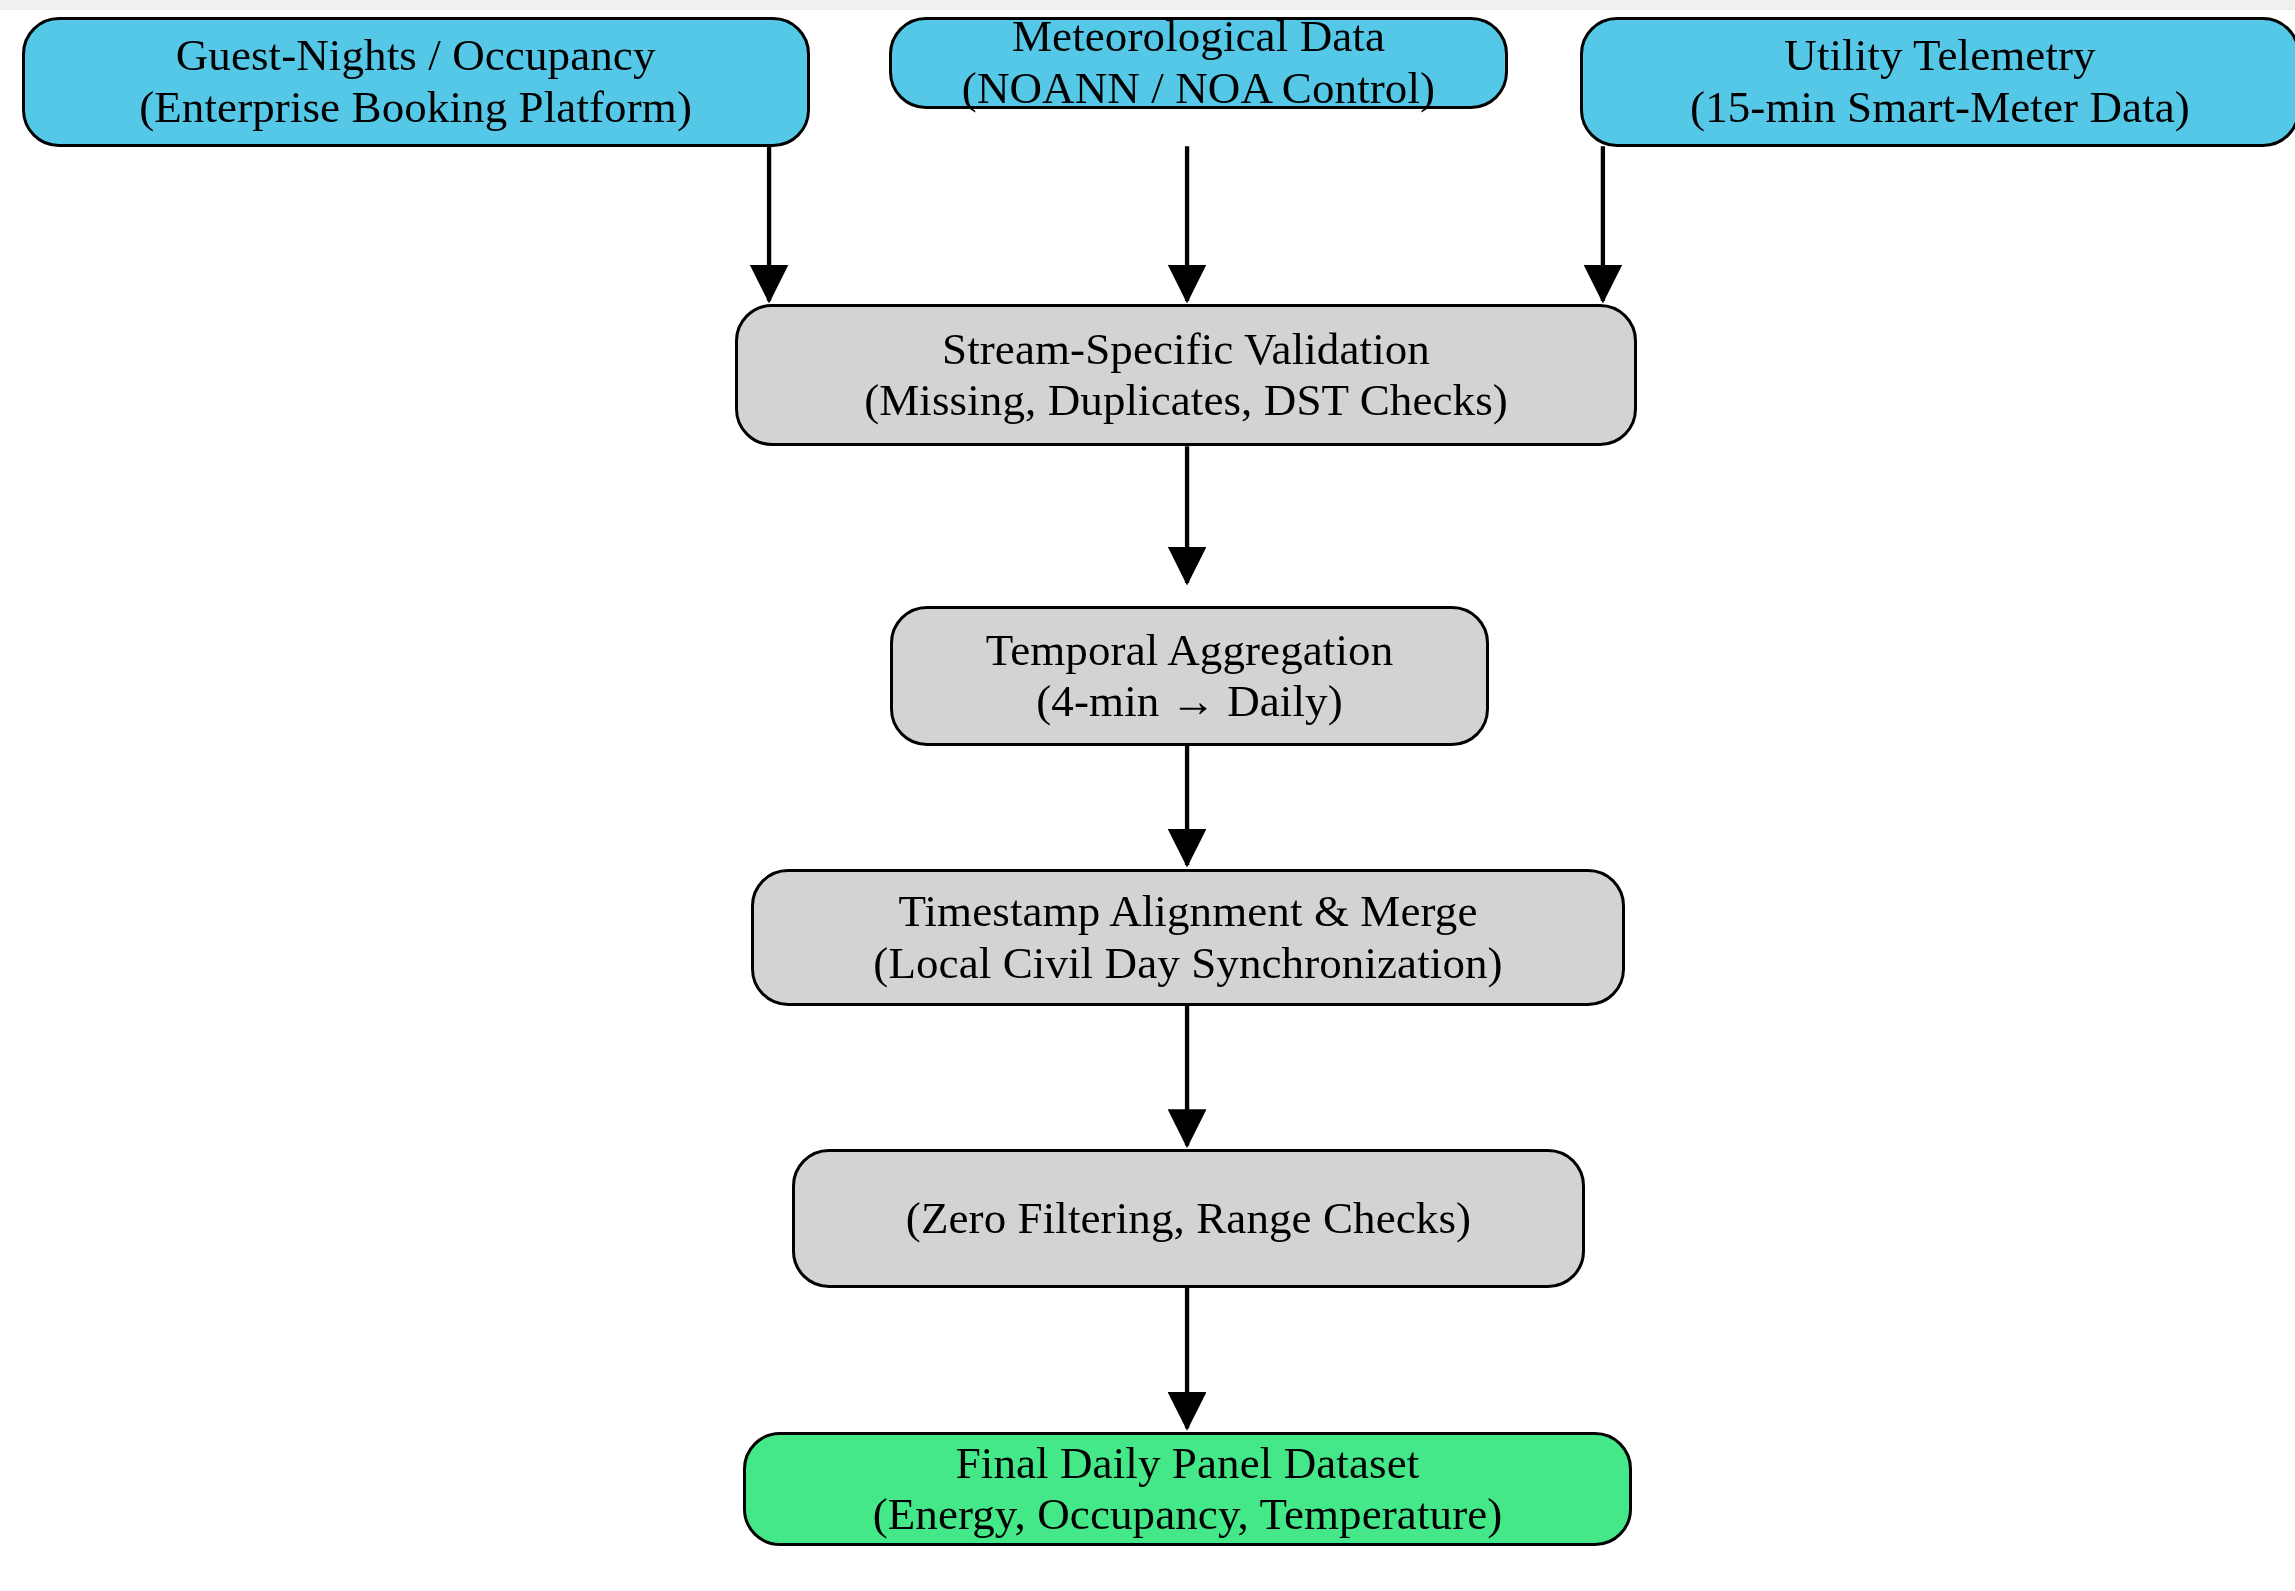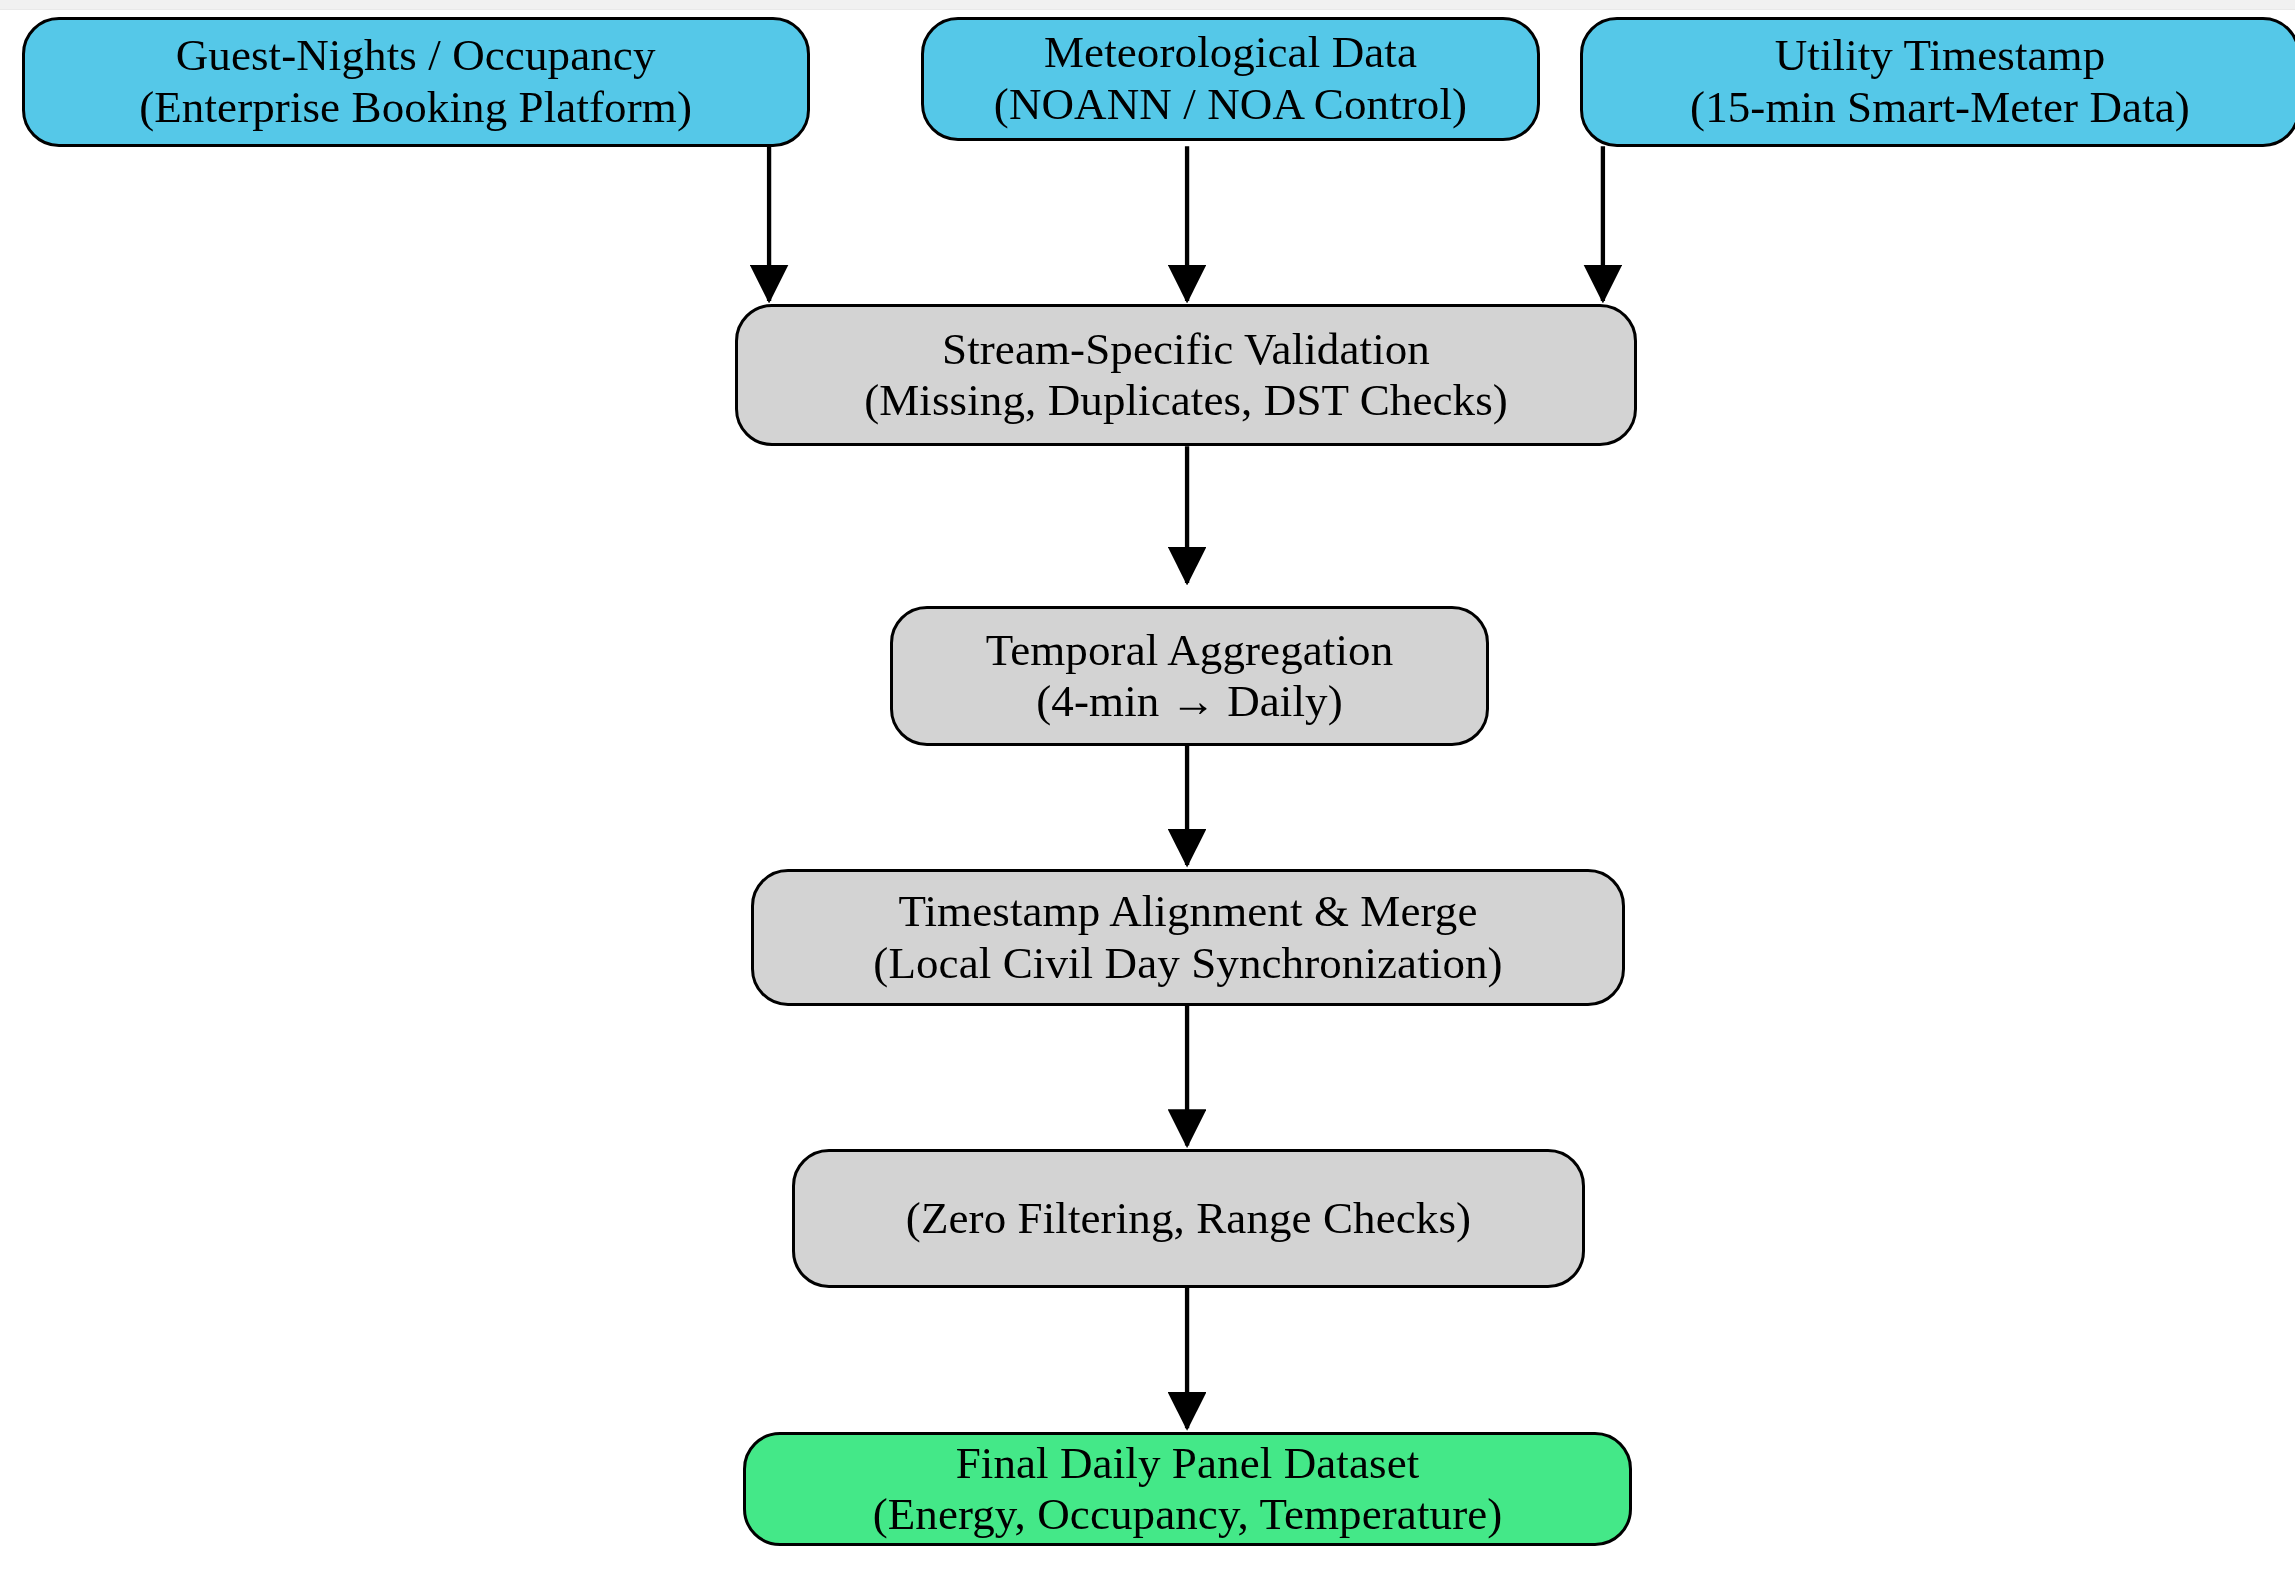--- a/index.html
+++ b/index.html
@@ -81,27 +81,27 @@
     <line x1="1650" y1="1398" x2="1650" y2="1592" stroke="#000000" stroke-width="6" marker-end="url(#arrowhead)"></line>
 
     <line x1="1650" y1="1790" x2="1650" y2="1985" stroke="#000000" stroke-width="6" marker-end="url(#arrowhead)"></line>
   </svg>
 
   <div class="node src" style="left:21.6px; top:16.6px; width:788px; height:130px;">
     <span class="line1">Guest-Nights / Occupancy</span>
     <span class="line2">(Enterprise Booking Platform)</span>
   </div>
 
-  <div class="node src" style="left:921px; top:16.6px; width:619px; height:124px;">
+  <div class="node src" style="left:889px; top:16.6px; width:619px; height:92px;">
     <span class="line1">Meteorological Data</span>
     <span class="line2">(NOANN / NOA Control)</span>
   </div>
 
   <div class="node src" style="left:1580px; top:16.6px; width:720px; height:130px;">
-    <span class="line1">Utility Timestamp</span>
+    <span class="line1">Utility Telemetry</span>
     <span class="line2">(15-min Smart-Meter Data)</span>
   </div>
 
   <div class="node proc" style="left:735px; top:304px; width:902px; height:142px;">
     <span class="line1">Stream-Specific Validation</span>
     <span class="line2">(Missing, Duplicates, DST Checks)</span>
   </div>
 
   <div class="node proc" style="left:890px; top:586px; width:599px; height:140px;margin-top:20px;">
     <span class="line1">Temporal Aggregation</span>

